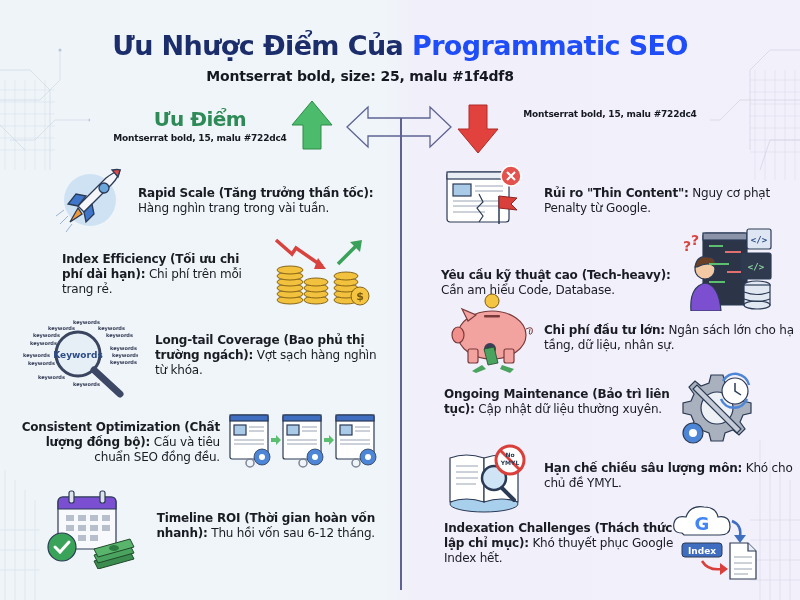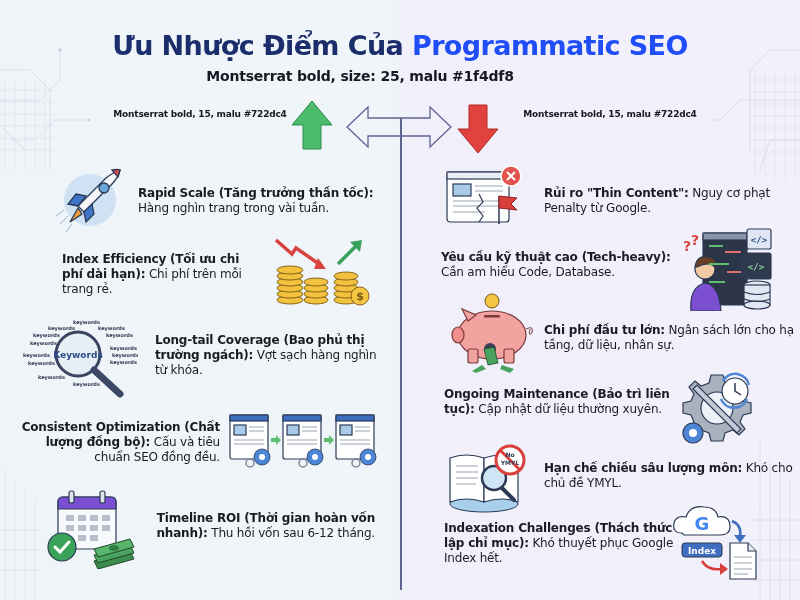--- a/index.html
+++ b/index.html
@@ -78,20 +78,21 @@
       <path d="M10 80 H60 M10 100 H60 M10 120 H60 M10 140 H60"></path>
   </g>
 </svg>
 
 <div class="title">
   <span class="dark">Ưu Nhược Điểm Của </span><span class="blue">Programmatic SEO</span>
 </div>
 <div class="subtitle">Montserrat bold, size: 25, malu #1f4df8</div>
 
 <div class="col-head pro-head">
+  <div class="h">Ưu Điểm</div>
   <div class="s">Montserrat bold, 15, malu #722dc4</div>
 </div>
 
 <svg class="icon" style="left:290px;top:99px" width="44" height="52" viewBox="0 0 44 52">
   <path d="M22 2 L42 26 L31 26 L31 50 L13 50 L13 26 L2 26 Z" fill="#4cbb6c" stroke="#2e8b4a" stroke-width="1"></path>
 </svg>
 
 <svg class="icon" style="left:346px;top:104px" width="106" height="46" viewBox="0 0 106 46">
   <path d="M1 23 L22 3 L22 14 L84 14 L84 3 L105 23 L84 43 L84 32 L22 32 L22 43 Z" fill="none" stroke="#5e6394" stroke-width="1.3"></path>
 </svg>
@@ -276,21 +277,21 @@
   <circle cx="66" cy="12" r="10" fill="#e3524d" stroke="#fff" stroke-width="1.5"></circle>
   <path d="M62 8 L70 16 M70 8 L62 16" stroke="#fff" stroke-width="2"></path>
   <path d="M54 32 L54 60" stroke="#2b3a55" stroke-width="1.5"></path>
   <path d="M54 32 L72 34 L66 40 L72 46 L54 44 Z" fill="#d9403b" stroke="#8e2522" stroke-width="1"></path>
 </svg>
 <div class="item" style="left:544px;top:186px;width:240px;">
   <b>Rủi ro "Thin Content":</b>
   <span>Nguy cơ phạt Penalty từ Google.</span>
 </div>
 
-<div class="item" style="left:441px;top:250px;width:240px;">
+<div class="item" style="left:441px;top:268px;width:240px;">
   <b>Yêu cầu kỹ thuật cao (Tech-heavy):</b>
   <span>Cần am hiểu Code, Database.</span>
 </div>
 <svg class="icon" style="left:675px;top:227px" width="120" height="84" viewBox="0 0 120 84">
   <g stroke="#2b3a55" stroke-width="1.2">
     <rect x="28" y="6" width="44" height="72" rx="3" fill="#2c3447"></rect>
     <rect x="28" y="6" width="44" height="7" fill="#8a93a8"></rect>
     <rect x="72" y="2" width="24" height="20" rx="2" fill="#dde6f2"></rect>
     <rect x="66" y="26" width="30" height="26" rx="2" fill="#2f3a4f"></rect>
     <g fill="#e1e8f2">

